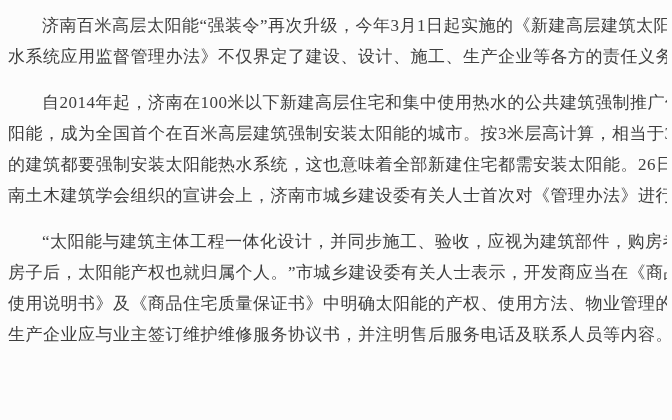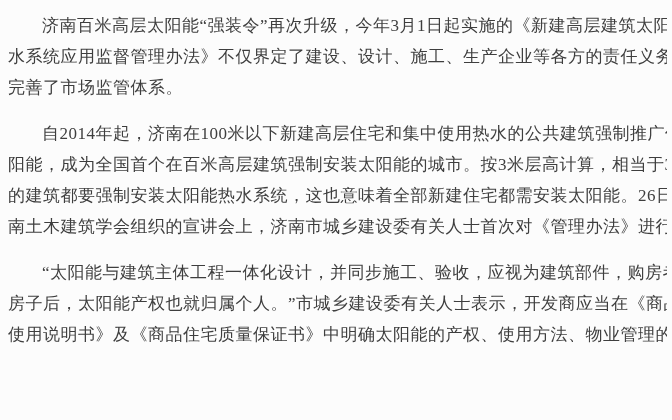--- a/index.html
+++ b/index.html
@@ -41,26 +41,26 @@
     text-align-last: left;
   }
 </style>
 </head>
 <body style="background: rgb(252, 252, 252);">
 
 <article class="article" style="color: rgb(62, 62, 62);">
     <p class="paragraph">
       <span class="line para-first">济南百米高层太阳能“强装令”再次升级，今年3月1日起实施的《新建高层建筑太阳能热</span>
       <span class="line">水系统应用监督管理办法》不仅界定了建设、设计、施工、生产企业等各方的责任义务，而且</span>
-      <span class="line para-last">完善了市场监管体系。</span>
     </p>
     <p class="paragraph">
       <span class="line para-first">自2014年起，济南在100米以下新建高层住宅和集中使用热水的公共建筑强制推广使用太</span>
       <span class="line">阳能，成为全国首个在百米高层建筑强制安装太阳能的城市。按3米层高计算，相当于33层高</span>
       <span class="line">的建筑都要强制安装太阳能热水系统，这也意味着全部新建住宅都需安装太阳能。26日，在济</span>
       <span class="line">南土木建筑学会组织的宣讲会上，济南市城乡建设委有关人士首次对《管理办法》进行解读，</span>
     </p>
     <p class="paragraph">
       <span class="line para-first">“太阳能与建筑主体工程一体化设计，并同步施工、验收，应视为建筑部件，购房者买了</span>
       <span class="line">房子后，太阳能产权也就归属个人。”市城乡建设委有关人士表示，开发商应当在《商品住宅</span>
       <span class="line">使用说明书》及《商品住宅质量保证书》中明确太阳能的产权、使用方法、物业管理的责任，</span>
+      <span class="line para-last">生产企业应与业主签订维护维修服务协议书，并注明售后服务电话及联系人员等内容。</span>
     </p>
   </article>
 
 </body></html>

